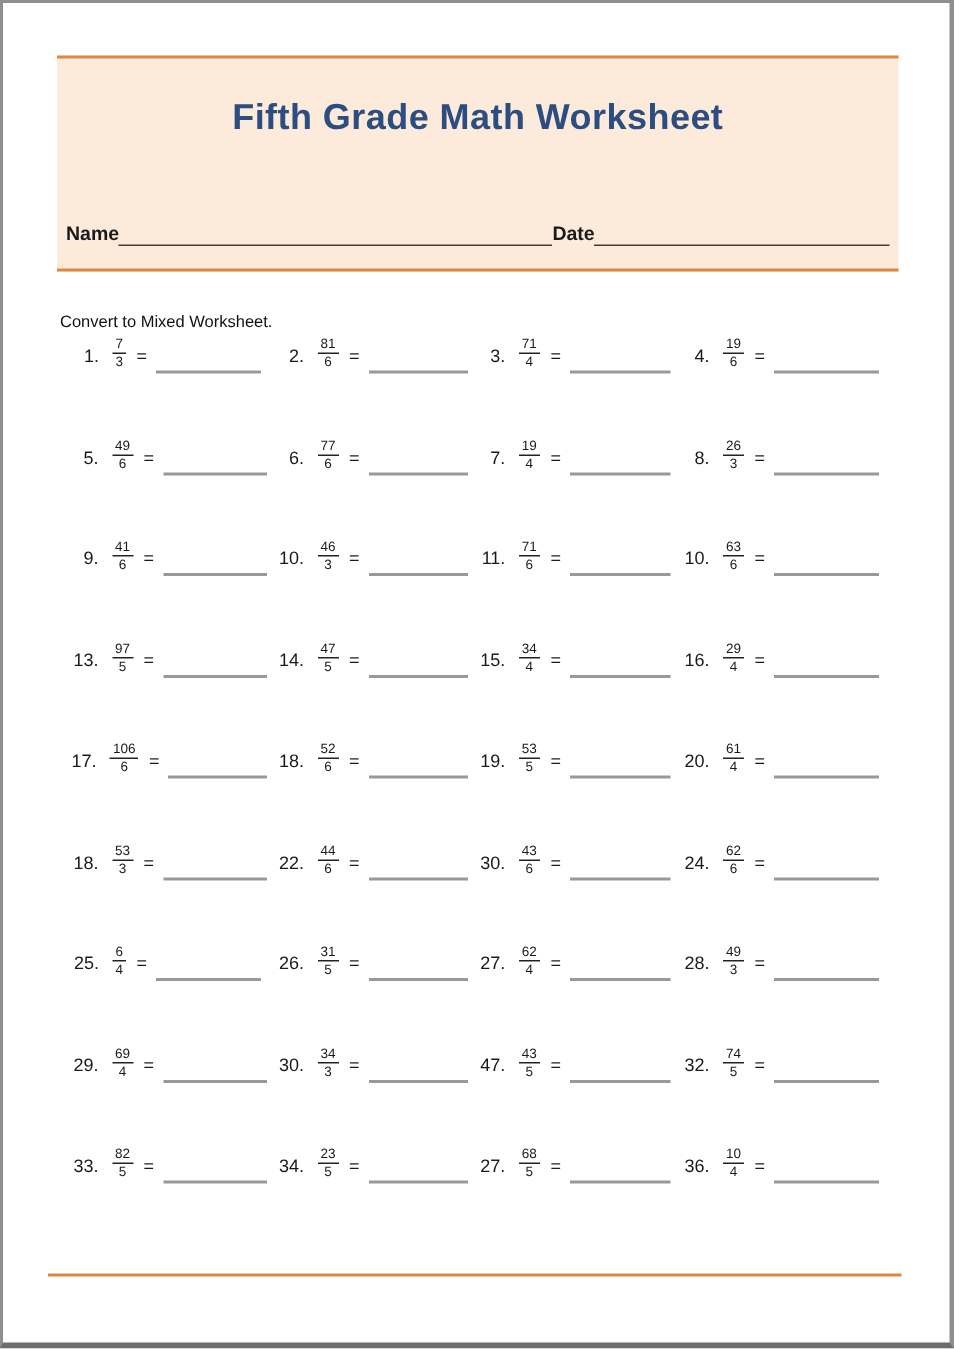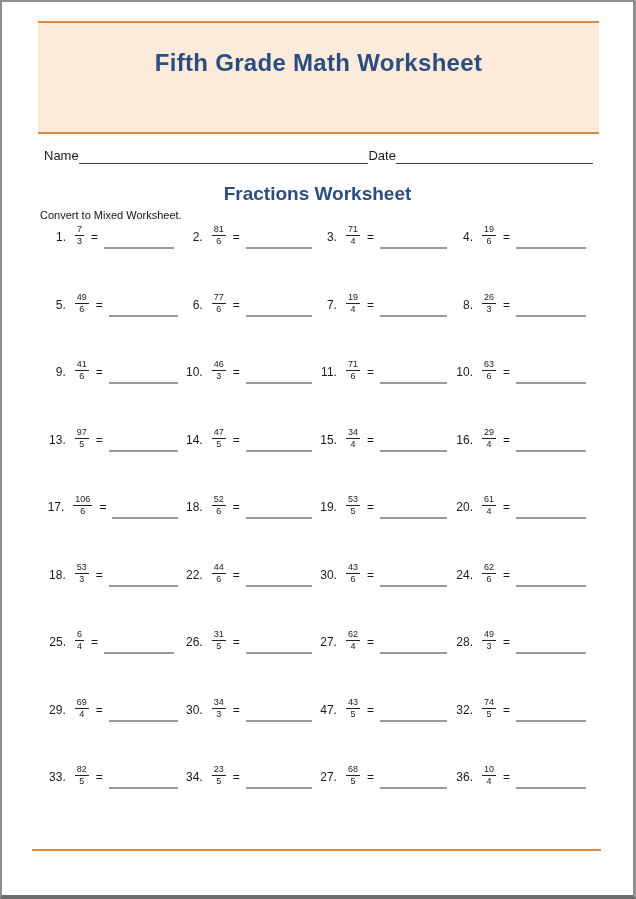--- a/index.html
+++ b/index.html
@@ -13,24 +13,24 @@
     background: #ffffff;
     border: 2px solid #8f8f8f;
     border-right-width: 3px;
     border-bottom: 4px solid #6d6d6d;
     overflow: hidden;
   }
 
   
   .header-band {
     position: absolute;
-    top: 19px;
+    top: 35px;
     left: 36px;
     right: 34px;
-    height: 113px;
+    height: 144px;
     background: #fceada;
     border-top: 2px solid #e0873f;
     border-bottom: 2px solid #e0873f;
     display: flex;
     justify-content: center;
   }
   .page-title {
     margin-top: 26px;
     font-size: 24px;
     font-weight: bold;
@@ -41,20 +41,21 @@
   
   .name-date-row {
     position: absolute;
     top: 146px;
     left: 42px;
     right: 40px;
     display: flex;
     align-items: center;
     font-size: 13px;
     color: #1a1a1a;
+    font-weight: bold;
   }
   .name-date-row .label { padding-bottom: 1px; }
   .write-line {
     border-bottom: 1.5px solid #3c3c3c;
     height: 15px;
   }
   .line-name { flex: 1.47; }
   .line-date { flex: 1; }
 
   
@@ -152,21 +153,20 @@
     <div class="page-title">Fifth Grade Math Worksheet</div>
   </div>
 
   <div class="name-date-row">
     <span class="label">Name</span>
     <span class="write-line line-name"></span>
     <span class="label">Date</span>
     <span class="write-line line-date"></span>
   </div>
 
-  <div class="worksheet-title">Fractions Worksheet</div>
 
   <div class="instruction">Convert to Mixed Worksheet.</div>
 
   <div class="problems-grid">
     <div class="problem-cell">
       <span class="problem-number">1.</span>
       <span class="fraction">
         <span class="numerator">7</span>
         <span class="denominator">3</span>
       </span>

